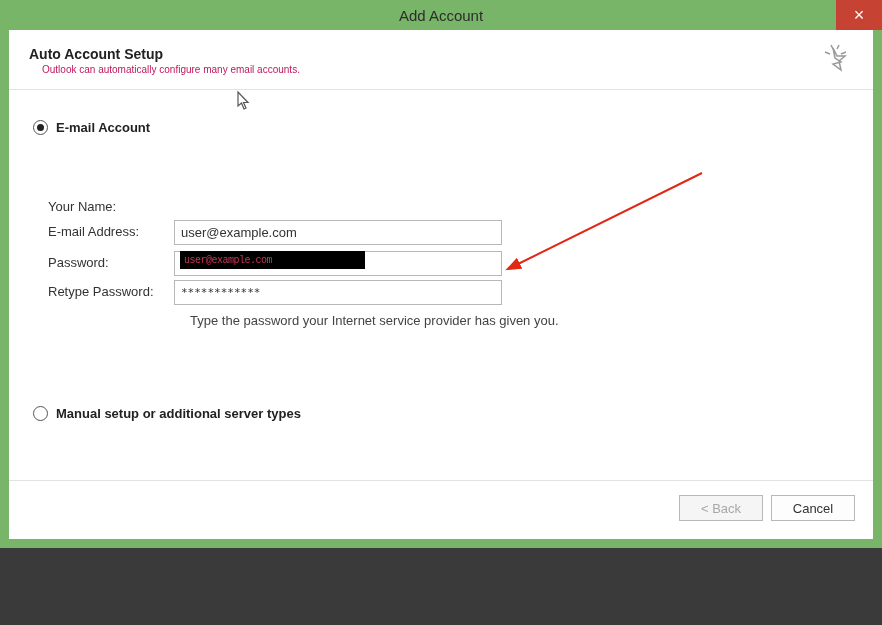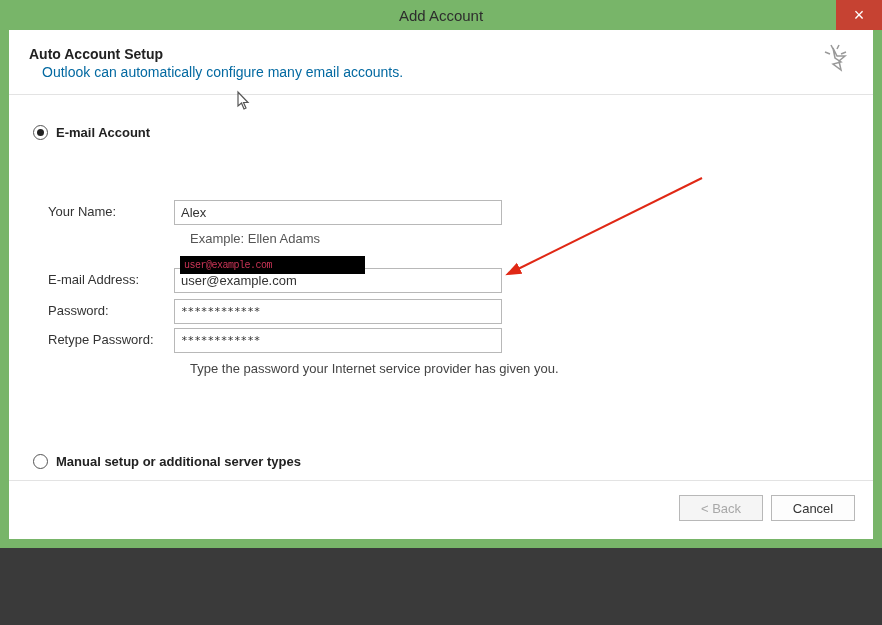--- a/index.html
+++ b/index.html
@@ -60,22 +60,22 @@
       border-bottom: 1px solid #e3e3e3;
       position: relative;
     }
     .header-title {
       font-weight: 700;
       color: #222;
       font-size: 14px;
       margin-bottom: 2px;
     }
     .header-sub {
-      color: #0369a1;
-      font-size: 14px;
+      color: #be185d;
+      font-size: 10px;
       margin-left: 13px;
     }
     .header-icon {
       position: absolute;
       right: 18px;
       top: 12px;
     }
     .form-body {
       padding: 30px 24px 0 24px;
       flex: 1;
@@ -239,24 +239,20 @@
 
     <div class="form-body">
 
       <div class="radio-row">
         <span class="radio checked"></span>
         <span class="radio-label">E-mail Account</span>
       </div>
 
       <div class="field-row">
         <div class="field-label">Your Name:</div>
-        <div class="field-input-wrap">
-          <input class="field-input" type="text" value="Alex" style="">
-          <div class="field-example">Example: Ellen Adams</div>
-        </div>
       </div>
 
       <div class="field-row">
         <div class="field-label">E-mail Address:</div>
         <div class="field-input-wrap">
           <input class="field-input" type="text" value="user@example.com" style="">
         </div>
       </div>
       <div class="email-masker"><span>user@example.com</span></div>
 

